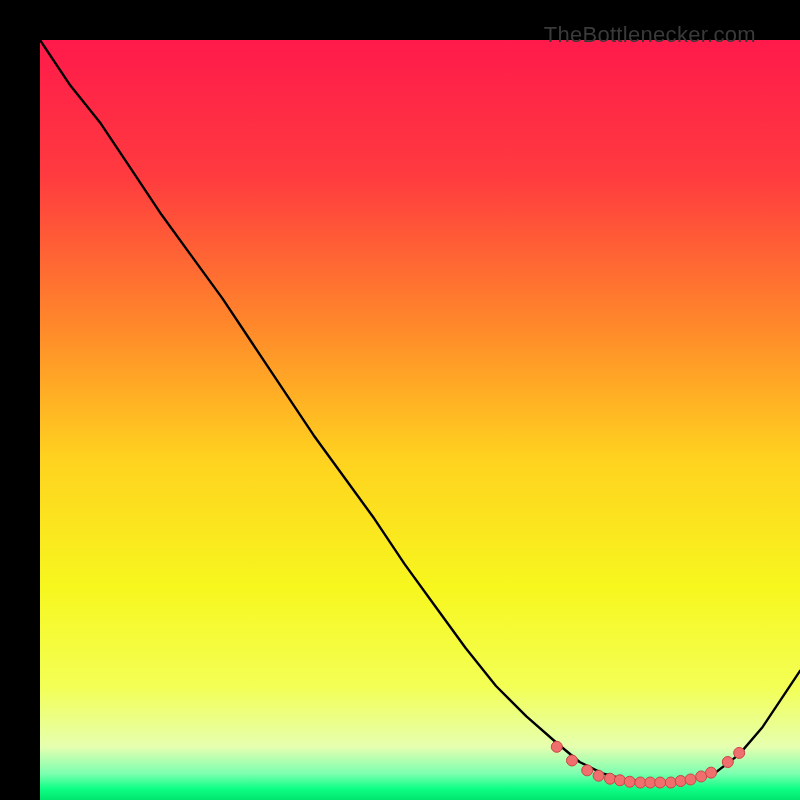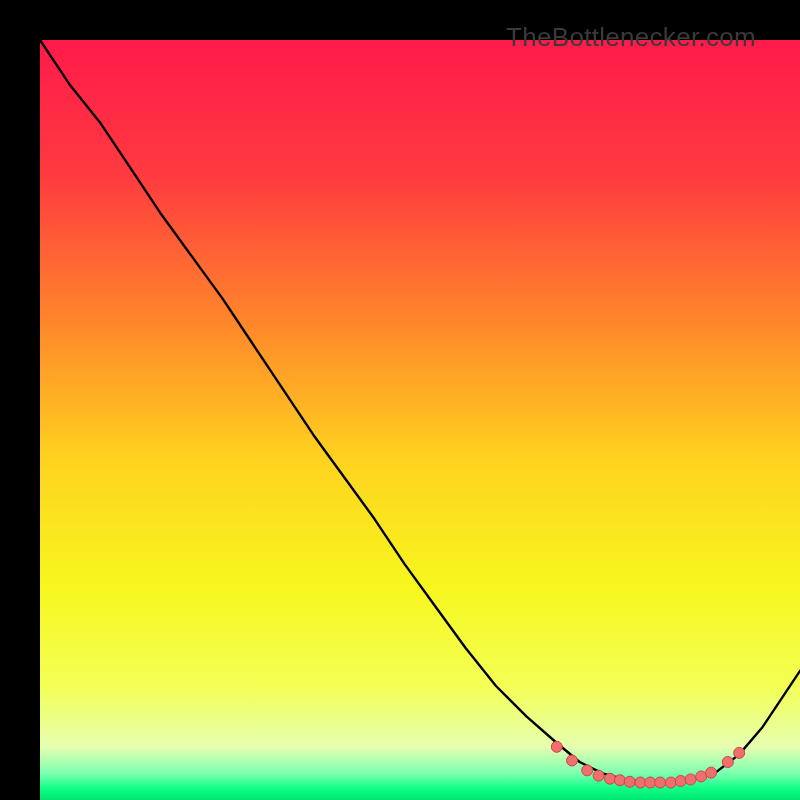--- a/index.html
+++ b/index.html
@@ -24,21 +24,21 @@
     left: 20px;
     top: 20px;
     width: 760px;
     height: 760px;
   }
   .watermark {
     position: absolute;
     top: 2px;
     right: 24px;
     color: #3a3a3a;
-    font-size: 26px;
+    font-size: 22px;
     font-weight: 500;
     letter-spacing: 0.3px;
     user-select: none;
   }
 </style>
 </head>
 <body>
 
 <div class="frame">
 

